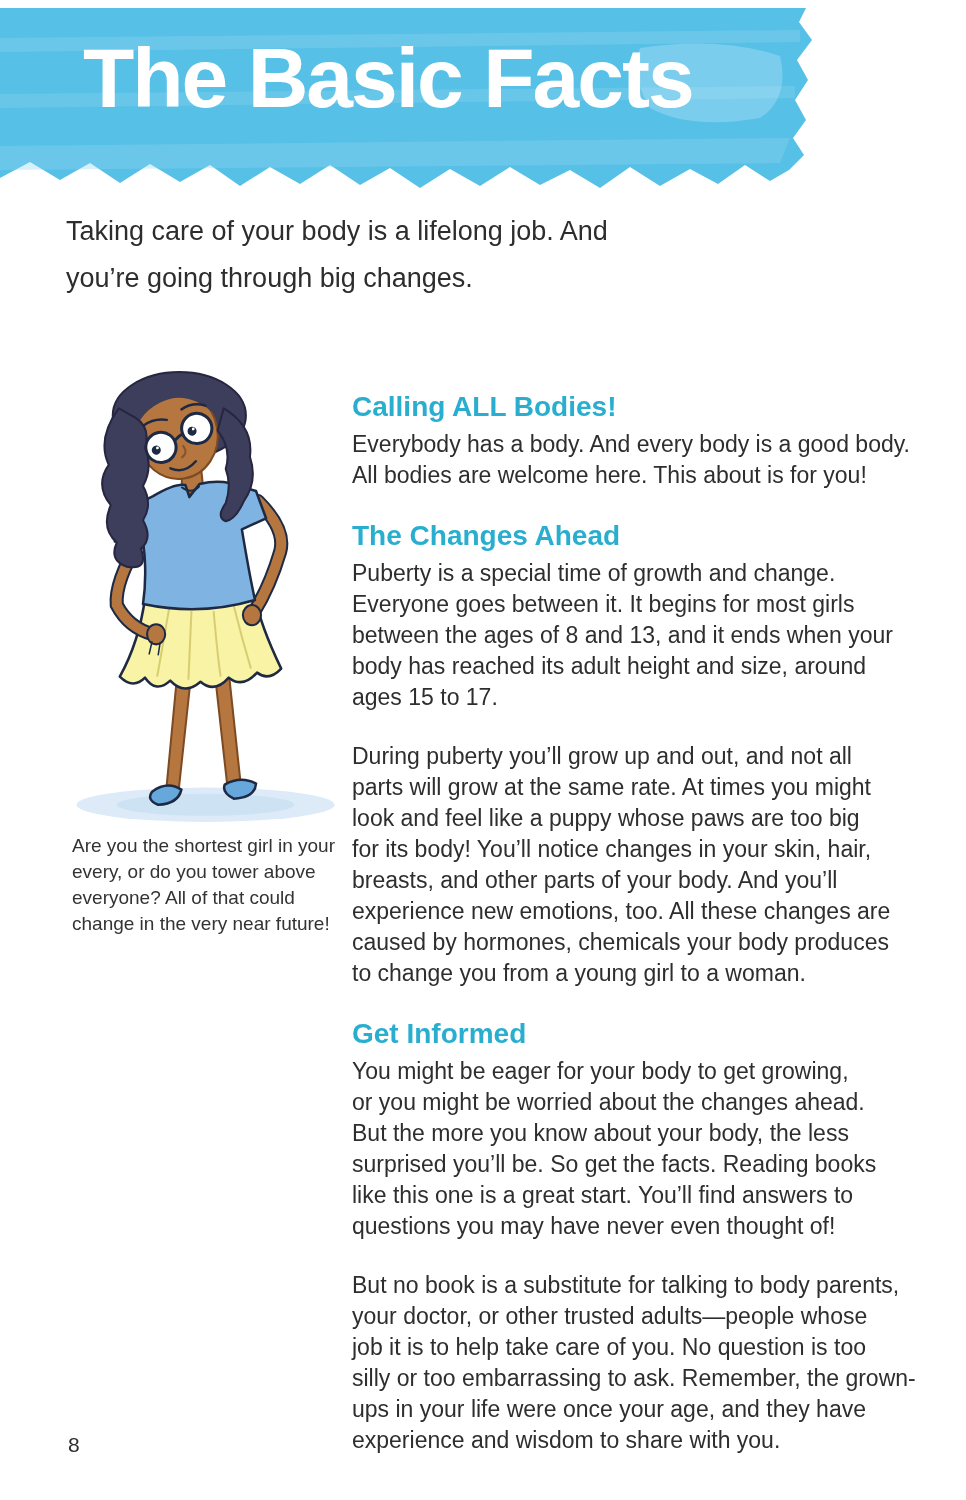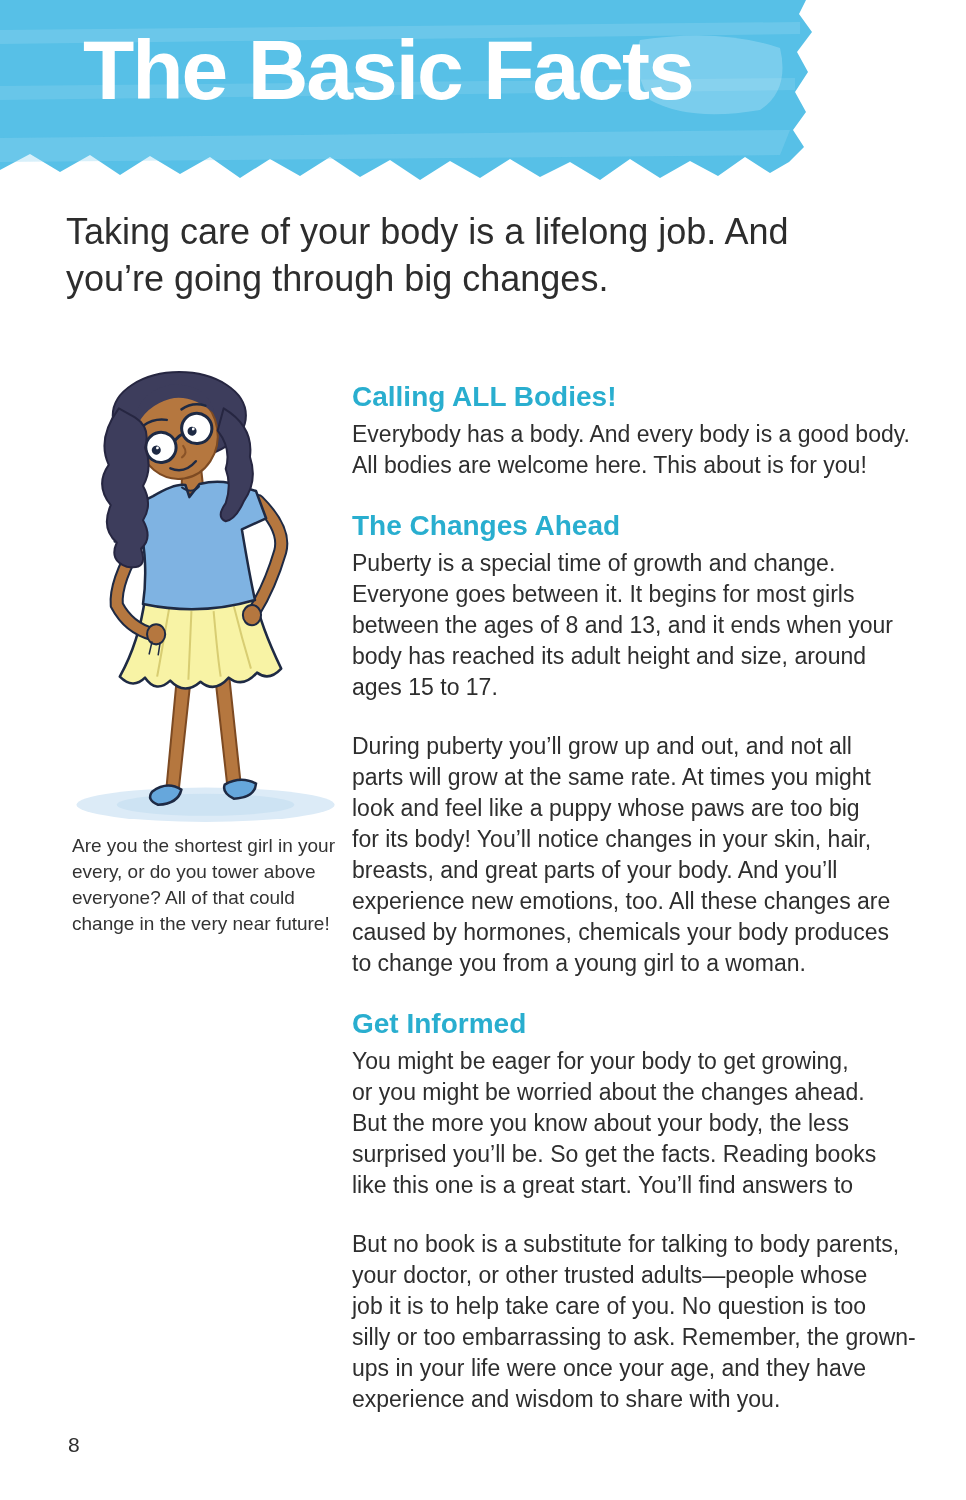--- a/index.html
+++ b/index.html
@@ -3,40 +3,40 @@
 <meta charset="utf-8">
 <style>
   html,body { margin:0; padding:0; background:#e8e8e8; }
   .page {
     position:relative; width:966px; height:1500px; margin:0 auto;
     background:#ffffff; overflow:hidden;
     font-family:"Liberation Sans", sans-serif;
     color:#2e2e2e;
   }
   
-  .header-band { position:absolute; top:0; left:0; width:794px; height:200px; }
+  .header-band { position:absolute; top:8px; left:0; width:794px; height:200px; }
   .page-title {
     position:absolute; top:22px; left:83px; margin:0;
     font-size:84px; font-weight:bold; letter-spacing:-2px;
     color:#ffffff; white-space:nowrap;
   }
   
   .intro {
     position:absolute; left:66px; top:208px; width:660px;
-    font-size:36px; line-height:47px; color:#2d2d2d; white-space:nowrap;
+    font-size:27px; line-height:47px; color:#2d2d2d; white-space:nowrap;
   }
   
   .illustration { position:absolute; left:56px; top:370px; width:288px; height:462px; }
   .caption {
     position:absolute; left:72px; top:833px; width:250px;
     font-size:19px; line-height:26px; color:#333333; white-space:nowrap;
   }
   
   .right-col { position:absolute; left:352px; top:372px; width:600px; }
-  .block { margin:8px 0 28px 0; }
+  .block { margin:18px 0 28px 0; }
   .block-heading {
     margin:0 0 6px 0; font-size:28px; line-height:33px; font-weight:bold;
     color:#29aecf; white-space:nowrap;
   }
   .lines div { font-size:23px; line-height:31px; white-space:nowrap; color:#2e2e2e; }
   
   .page-number {
     position:absolute; left:68px; top:1433px;
     font-size:21px; color:#2e2e2e;
   }
@@ -157,34 +157,35 @@
           <div>body has reached its adult height and size, around</div>
           <div>ages 15 to 17.</div>
         </div>
     </div>
     <div class="block">
       <div class="lines">
           <div>During puberty you’ll grow up and out, and not all</div>
           <div>parts will grow at the same rate. At times you might</div>
           <div>look and feel like a puppy whose paws are too big</div>
           <div>for its body! You’ll notice changes in your skin, hair,</div>
-          <div>breasts, and great parts of your body. And you’ll</div>
+          <div>breasts, and other parts of your body. And you’ll</div>
           <div>experience new emotions, too. All these changes are</div>
           <div>caused by hormones, chemicals your body produces</div>
           <div>to change you from a young girl to a woman.</div>
         </div>
     </div>
     <div class="block">
       <h2 class="block-heading">Get Informed</h2>
       <div class="lines">
           <div>You might be eager for your body to get growing,</div>
           <div>or you might be worried about the changes ahead.</div>
           <div>But the more you know about your body, the less</div>
           <div>surprised you’ll be. So get the facts. Reading books</div>
           <div>like this one is a great start. You’ll find answers to</div>
+          <div>questions you may have never even thought of!</div>
         </div>
     </div>
     <div class="block">
       <div class="lines">
           <div>But no book is a substitute for talking to body parents,</div>
           <div>your doctor, or other trusted adults—people whose</div>
           <div>job it is to help take care of you. No question is too</div>
           <div>silly or too embarrassing to ask. Remember, the grown-</div>
           <div>ups in your life were once your age, and they have</div>
           <div>experience and wisdom to share with you.</div>

